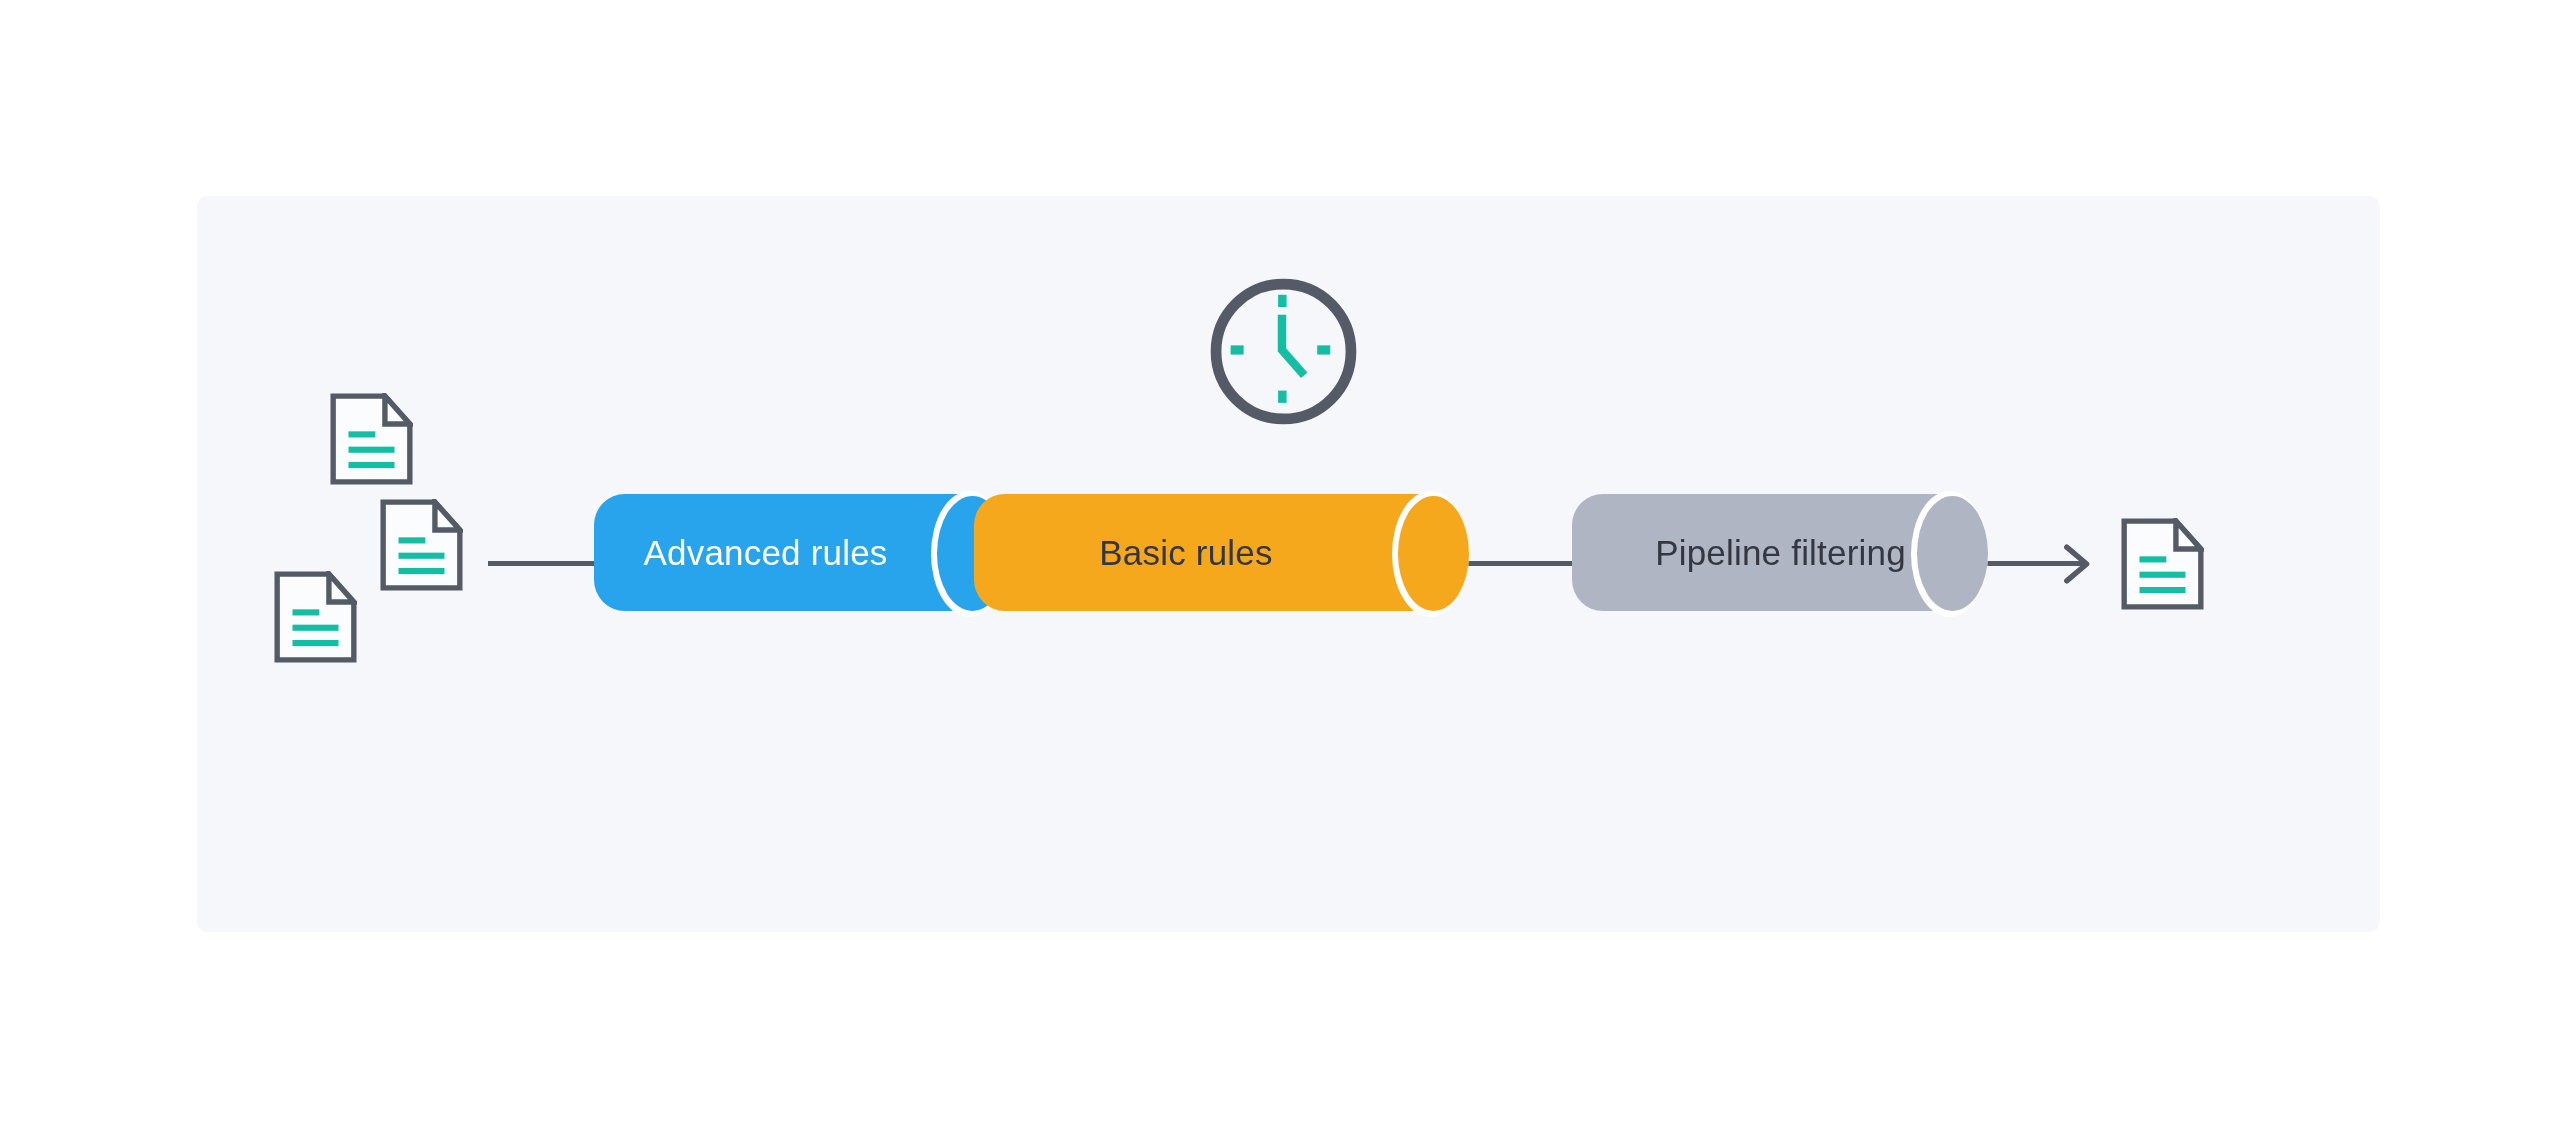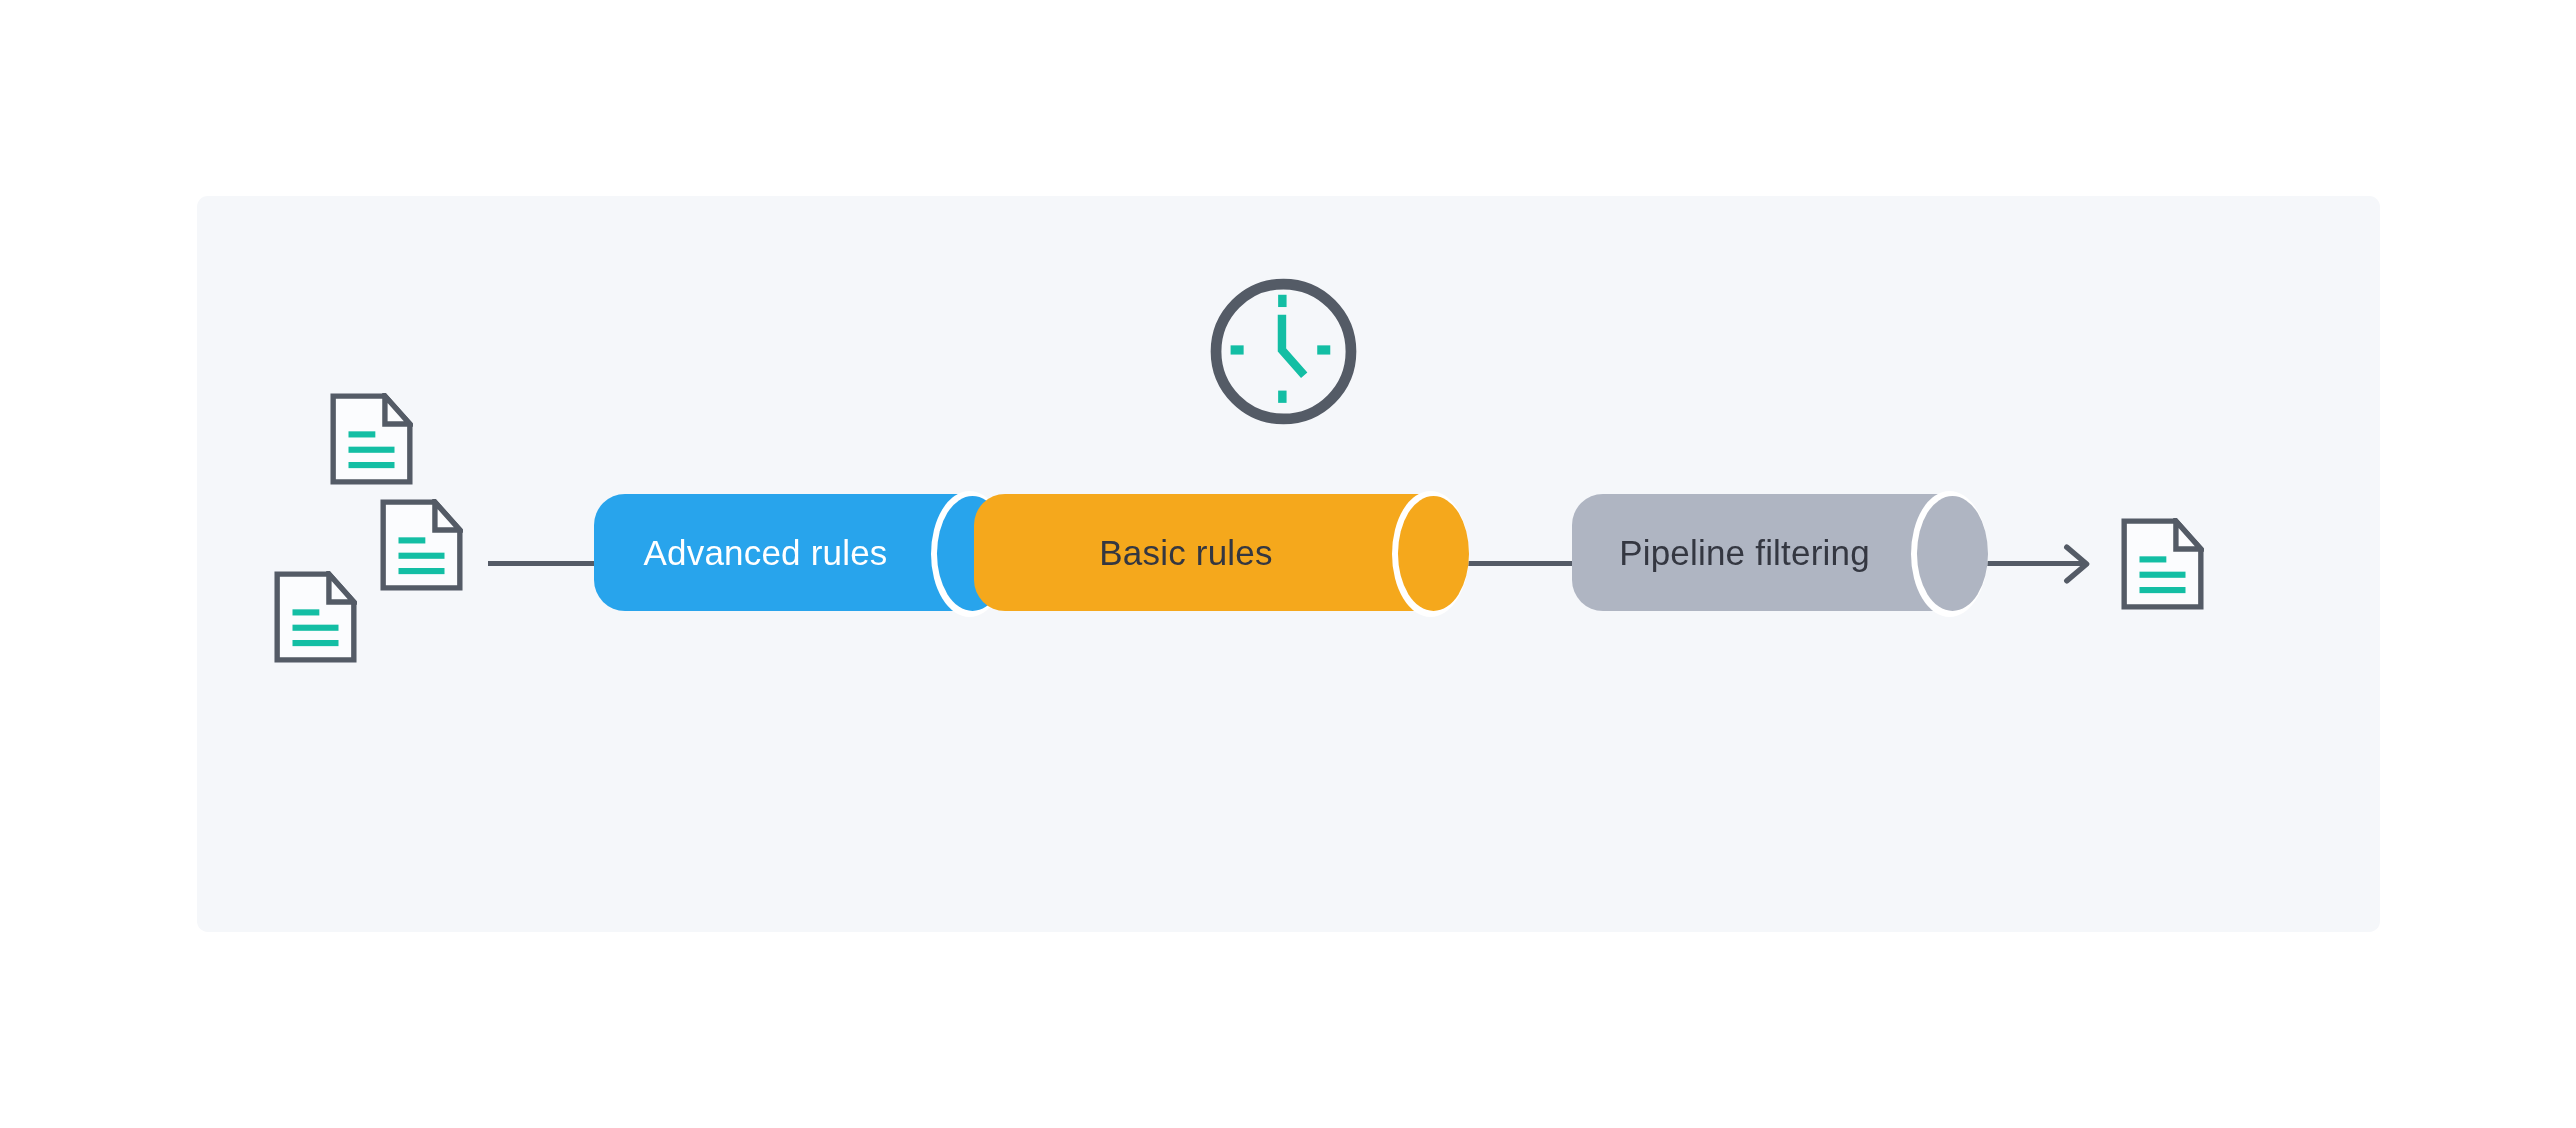--- a/index.html
+++ b/index.html
@@ -62,21 +62,21 @@
   .stage2 { left: 974px; width: 495px; }
   .stage2 .body     { left: 0; width: 457px; }
   .stage2 .cap-ring { left: 418px; }
   .stage2 .cap-face { left: 424px; }
   .stage2 .label    { width: 424px; }
 
   .stage3 { left: 1572px; width: 416px; }
   .stage3 .body     { left: 0; width: 379px; }
   .stage3 .cap-ring { left: 339px; }
   .stage3 .cap-face { left: 345px; }
-  .stage3 .label    { width: 345px; }
+  .stage3 .label    { width: 345px; padding-left: 36px; }
 
   .icon { position: absolute; z-index: 2; }
   .doc-stroke { fill: var(--doc-fill, #fbfcfe); stroke: var(--outline, #545b66); stroke-width: 7; stroke-linejoin: miter; }
   .teal-fill { fill: var(--teal, #13bea4); }
   .clock-rim { fill: none; stroke: var(--outline, #545b66); stroke-width: 14; }
   .clock-hands { fill: none; stroke: var(--teal, #13bea4); stroke-width: 11; stroke-linecap: butt; stroke-linejoin: miter; }
   .arrow-stroke { fill: none; stroke: var(--outline, #545b66); stroke-width: 7; stroke-linecap: round; stroke-linejoin: round; }
 </style>
 </head>
 <body>

